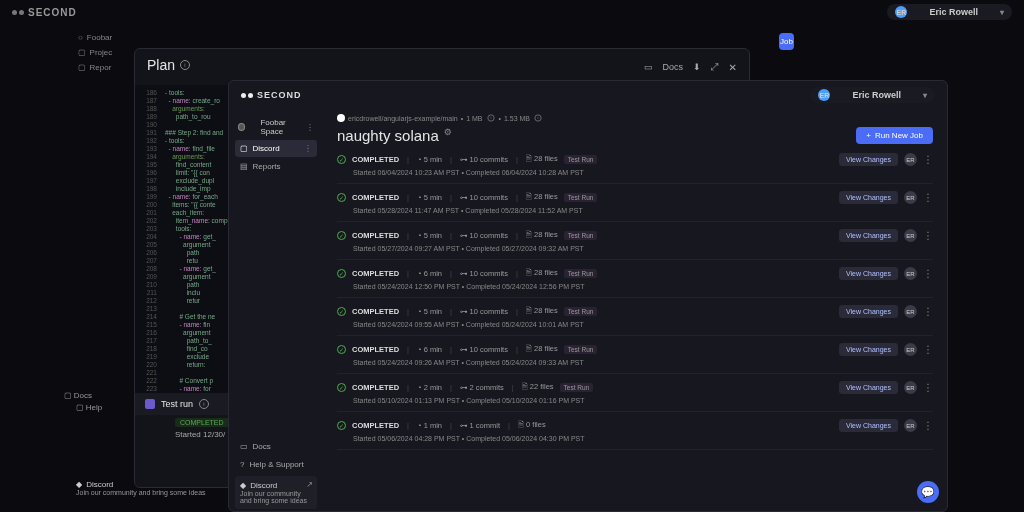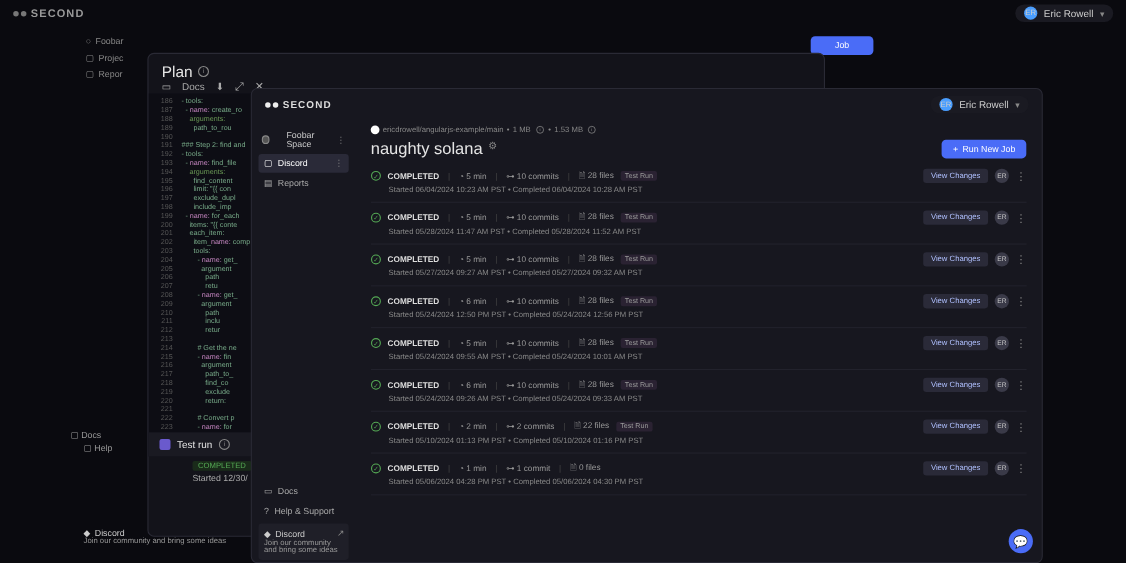--- a/index.html
+++ b/index.html
@@ -1,29 +1,29 @@
 <!DOCTYPE html>
 <html><head>
 <meta charset="utf-8">
 <style>
 * { margin:0; padding:0; box-sizing:border-box; font-family:-apple-system,BlinkMacSystemFont,'Segoe UI',sans-serif; }
 body { width:1024px; height:512px; background:#0a0a0f; color:#e5e5e5; overflow:hidden; position:relative; }
 .topbar { height:24px; display:flex; align-items:center; padding:0 12px; justify-content:space-between; }
 .logo { display:flex; align-items:center; gap:4px; color:#999; font-size:10px; font-weight:600; letter-spacing:1px; }
 .logo-dots { display:flex; gap:2px; }
 .logo-dots span { width:5px; height:5px; border-radius:50%; background:#777; }
-.user-pill { display:flex; align-items:center; gap:6px; font-size:9px; color:#ccc; background:#1a1a22; padding:2px 8px; border-radius:10px; }
+.user-pill { display:flex; align-items:center; gap:22px; font-size:9px; color:#ccc; background:#1a1a22; padding:2px 8px; border-radius:10px;font-weight:bold; }
 .avatar { width:12px; height:12px; border-radius:50%; background:#4a9eff; display:flex; align-items:center; justify-content:center; font-size:7px; }
 .chev { font-size:8px; color:#888; }
 .bg-ui { position:absolute; top:24px; left:0; width:1024px; height:488px; }
 .bg-sidebar { position:absolute; top:0; left:72px; width:60px; padding-top:6px; }
 .bg-sidebar-item { font-size:8px; color:#888; padding:3px 6px; display:flex; align-items:center; gap:4px; }
-.bg-runjob { position:absolute; top:9px; right:230px; background:#4a6cf7; color:#fff; font-size:8px; padding:4px 22px; border-radius:4px; }
+.bg-runjob { position:absolute; top:9px; right:230px; background:#4a6cf7; color:#fff; font-size:8px; padding:4px 1px; border-radius:4px; }
 .plan-modal { position:absolute; top:48px; left:134px; width:616px; height:440px; background:#13131a; border-radius:6px; border:1px solid #2a2a35; overflow:hidden; }
-.plan-header { display:flex; align-items:flex-start; justify-content:space-between; padding:8px 12px;flex-direction:column; }
+.plan-header { display:flex; align-items:flex-end; justify-content:space-between; padding:8px 12px; }
 .plan-title { font-size:14px; font-weight:500; display:flex; align-items:center; gap:5px; }
 .info-icon { width:10px; height:10px; border:1px solid #888; border-radius:50%; display:inline-flex; align-items:center; justify-content:center; font-size:6px; color:#888; }
 .plan-actions { display:flex; align-items:center; gap:10px; font-size:9px; color:#aaa; }
 .icon-btn { cursor:pointer; color:#aaa; font-size:10px; }
 .code-area { position:absolute; top:36px; left:0; width:100%; height:330px; background:#0d0d14; font-family:monospace; font-size:6.5px; line-height:8px; padding:4px 0; overflow:hidden; }
 .code-line { display:flex; white-space:pre; }
 .lineno { width:30px; text-align:right; padding-right:8px; color:#555; }
 .code-text { color:#7a8; }
 .test-run-bar { position:absolute; bottom:72px; left:0; width:100%; height:22px; background:#1a1a22; display:flex; align-items:center; padding:0 10px; gap:6px; font-size:9px; }
 .purple-dot { width:10px; height:10px; border-radius:2px; background:#6a5acd; }

